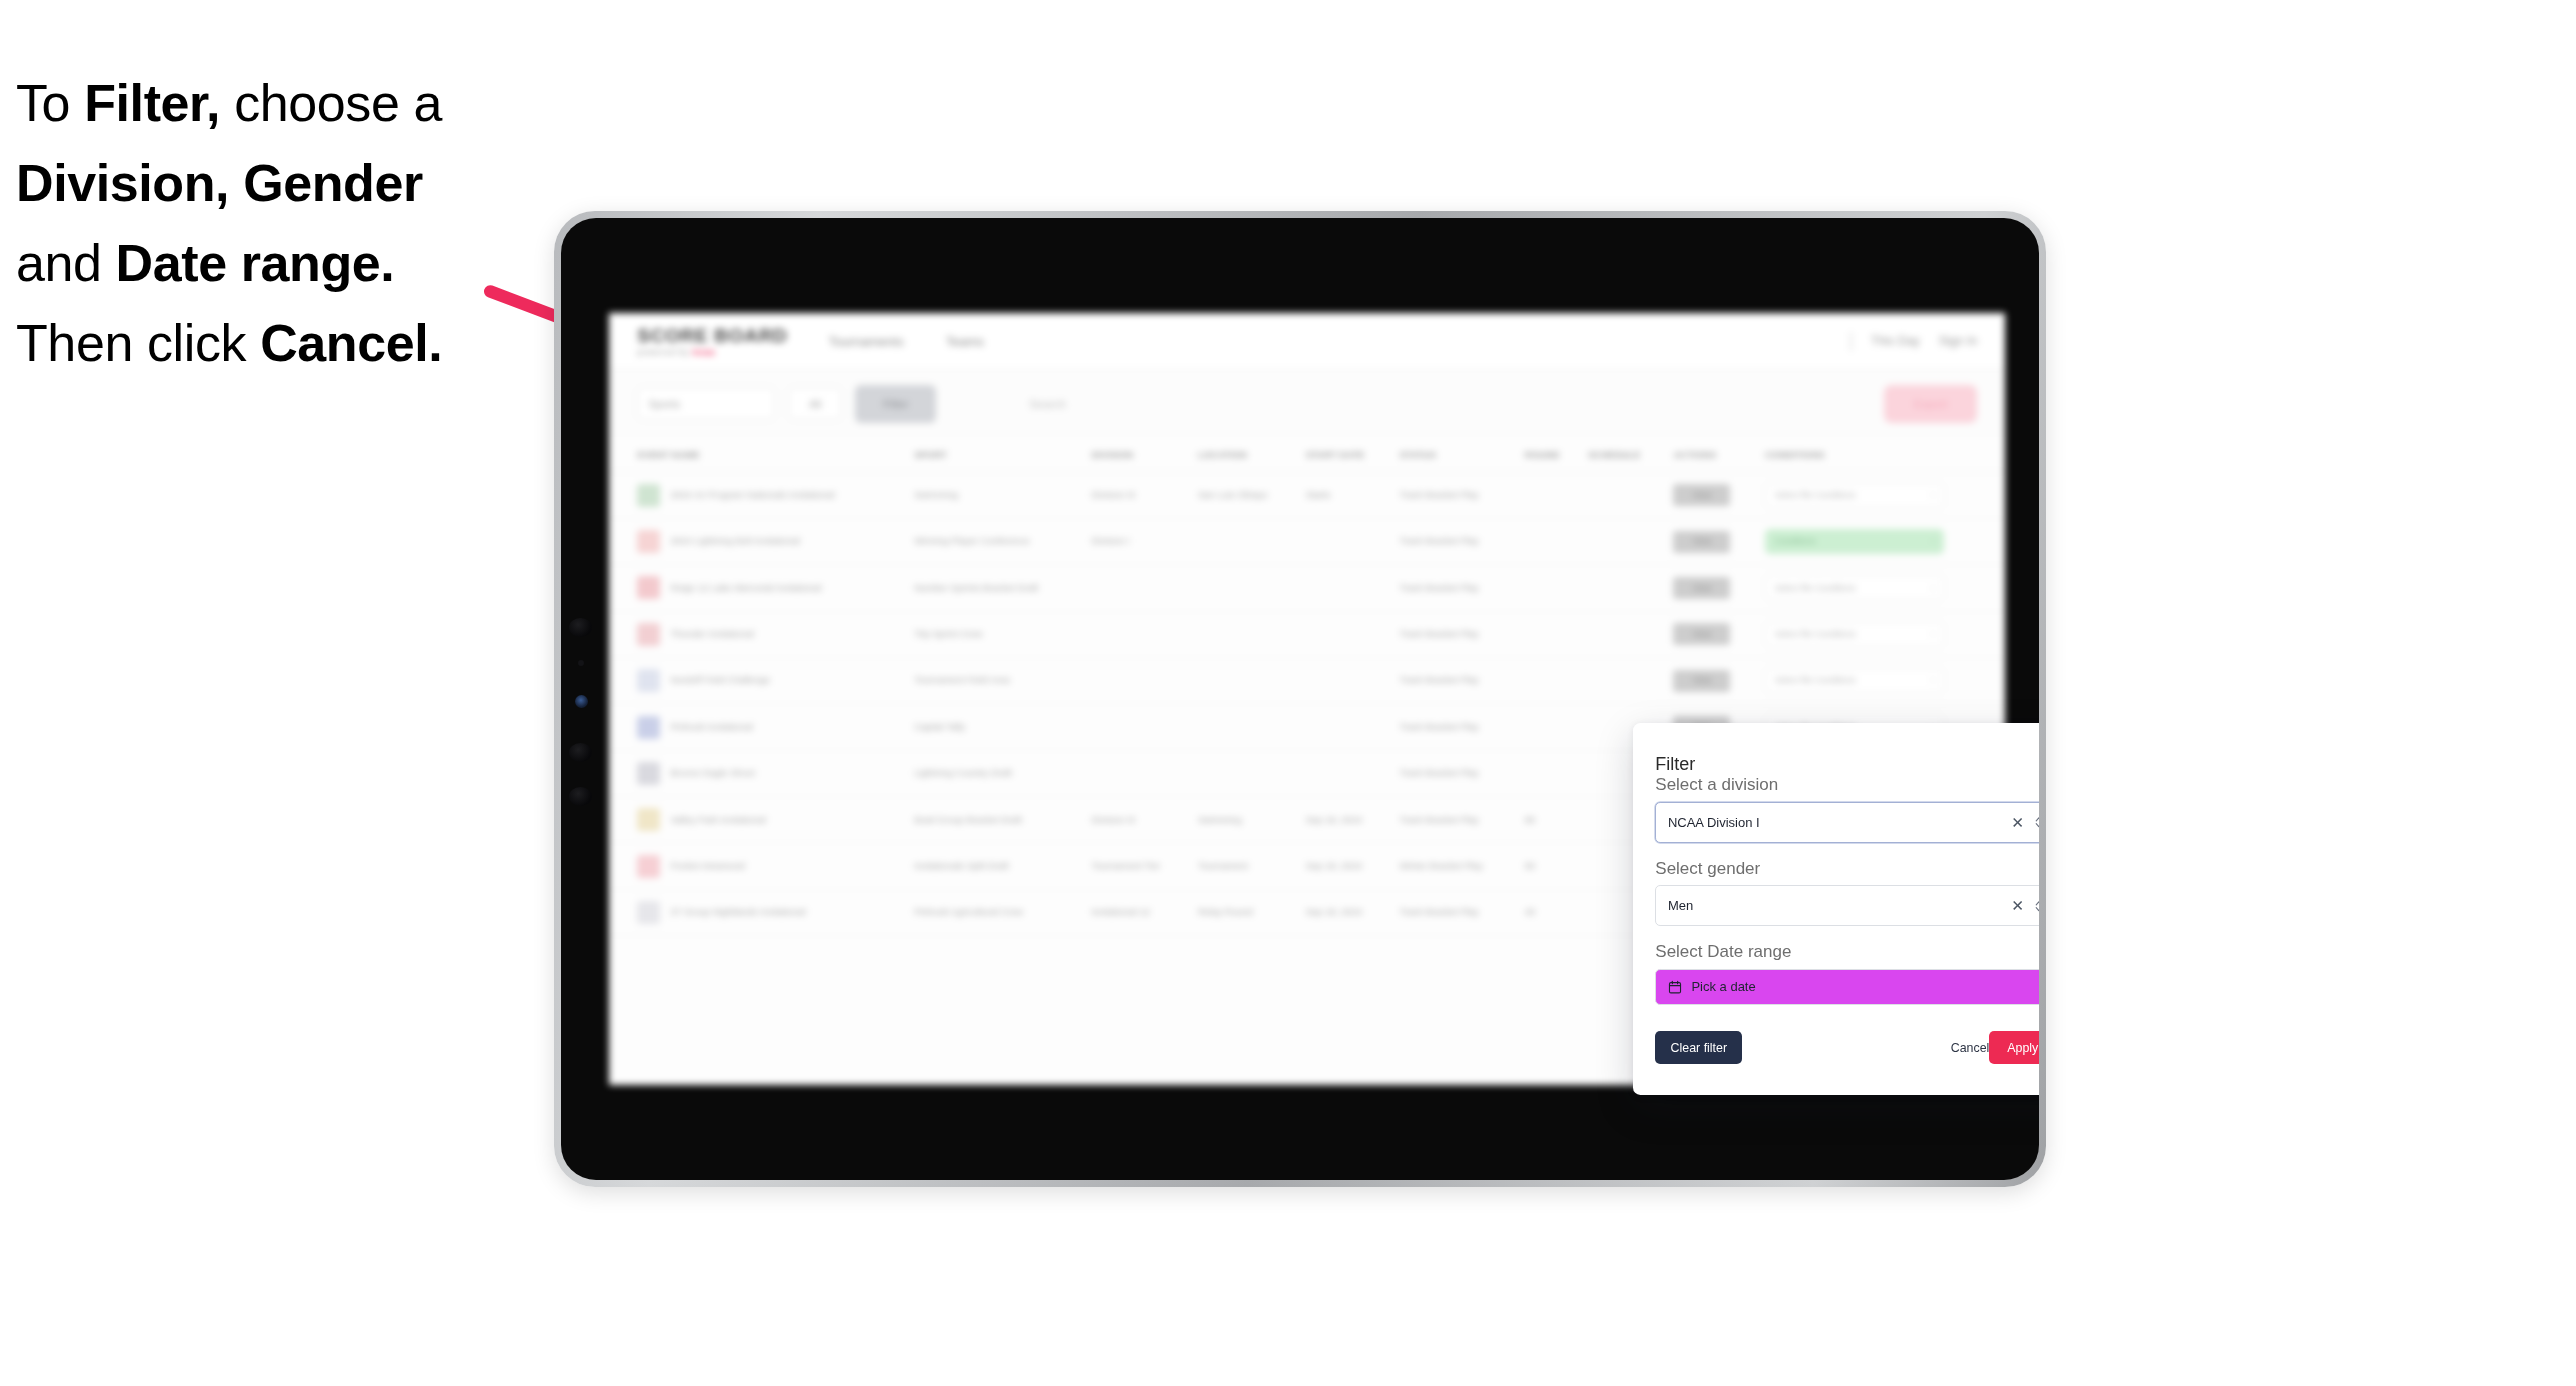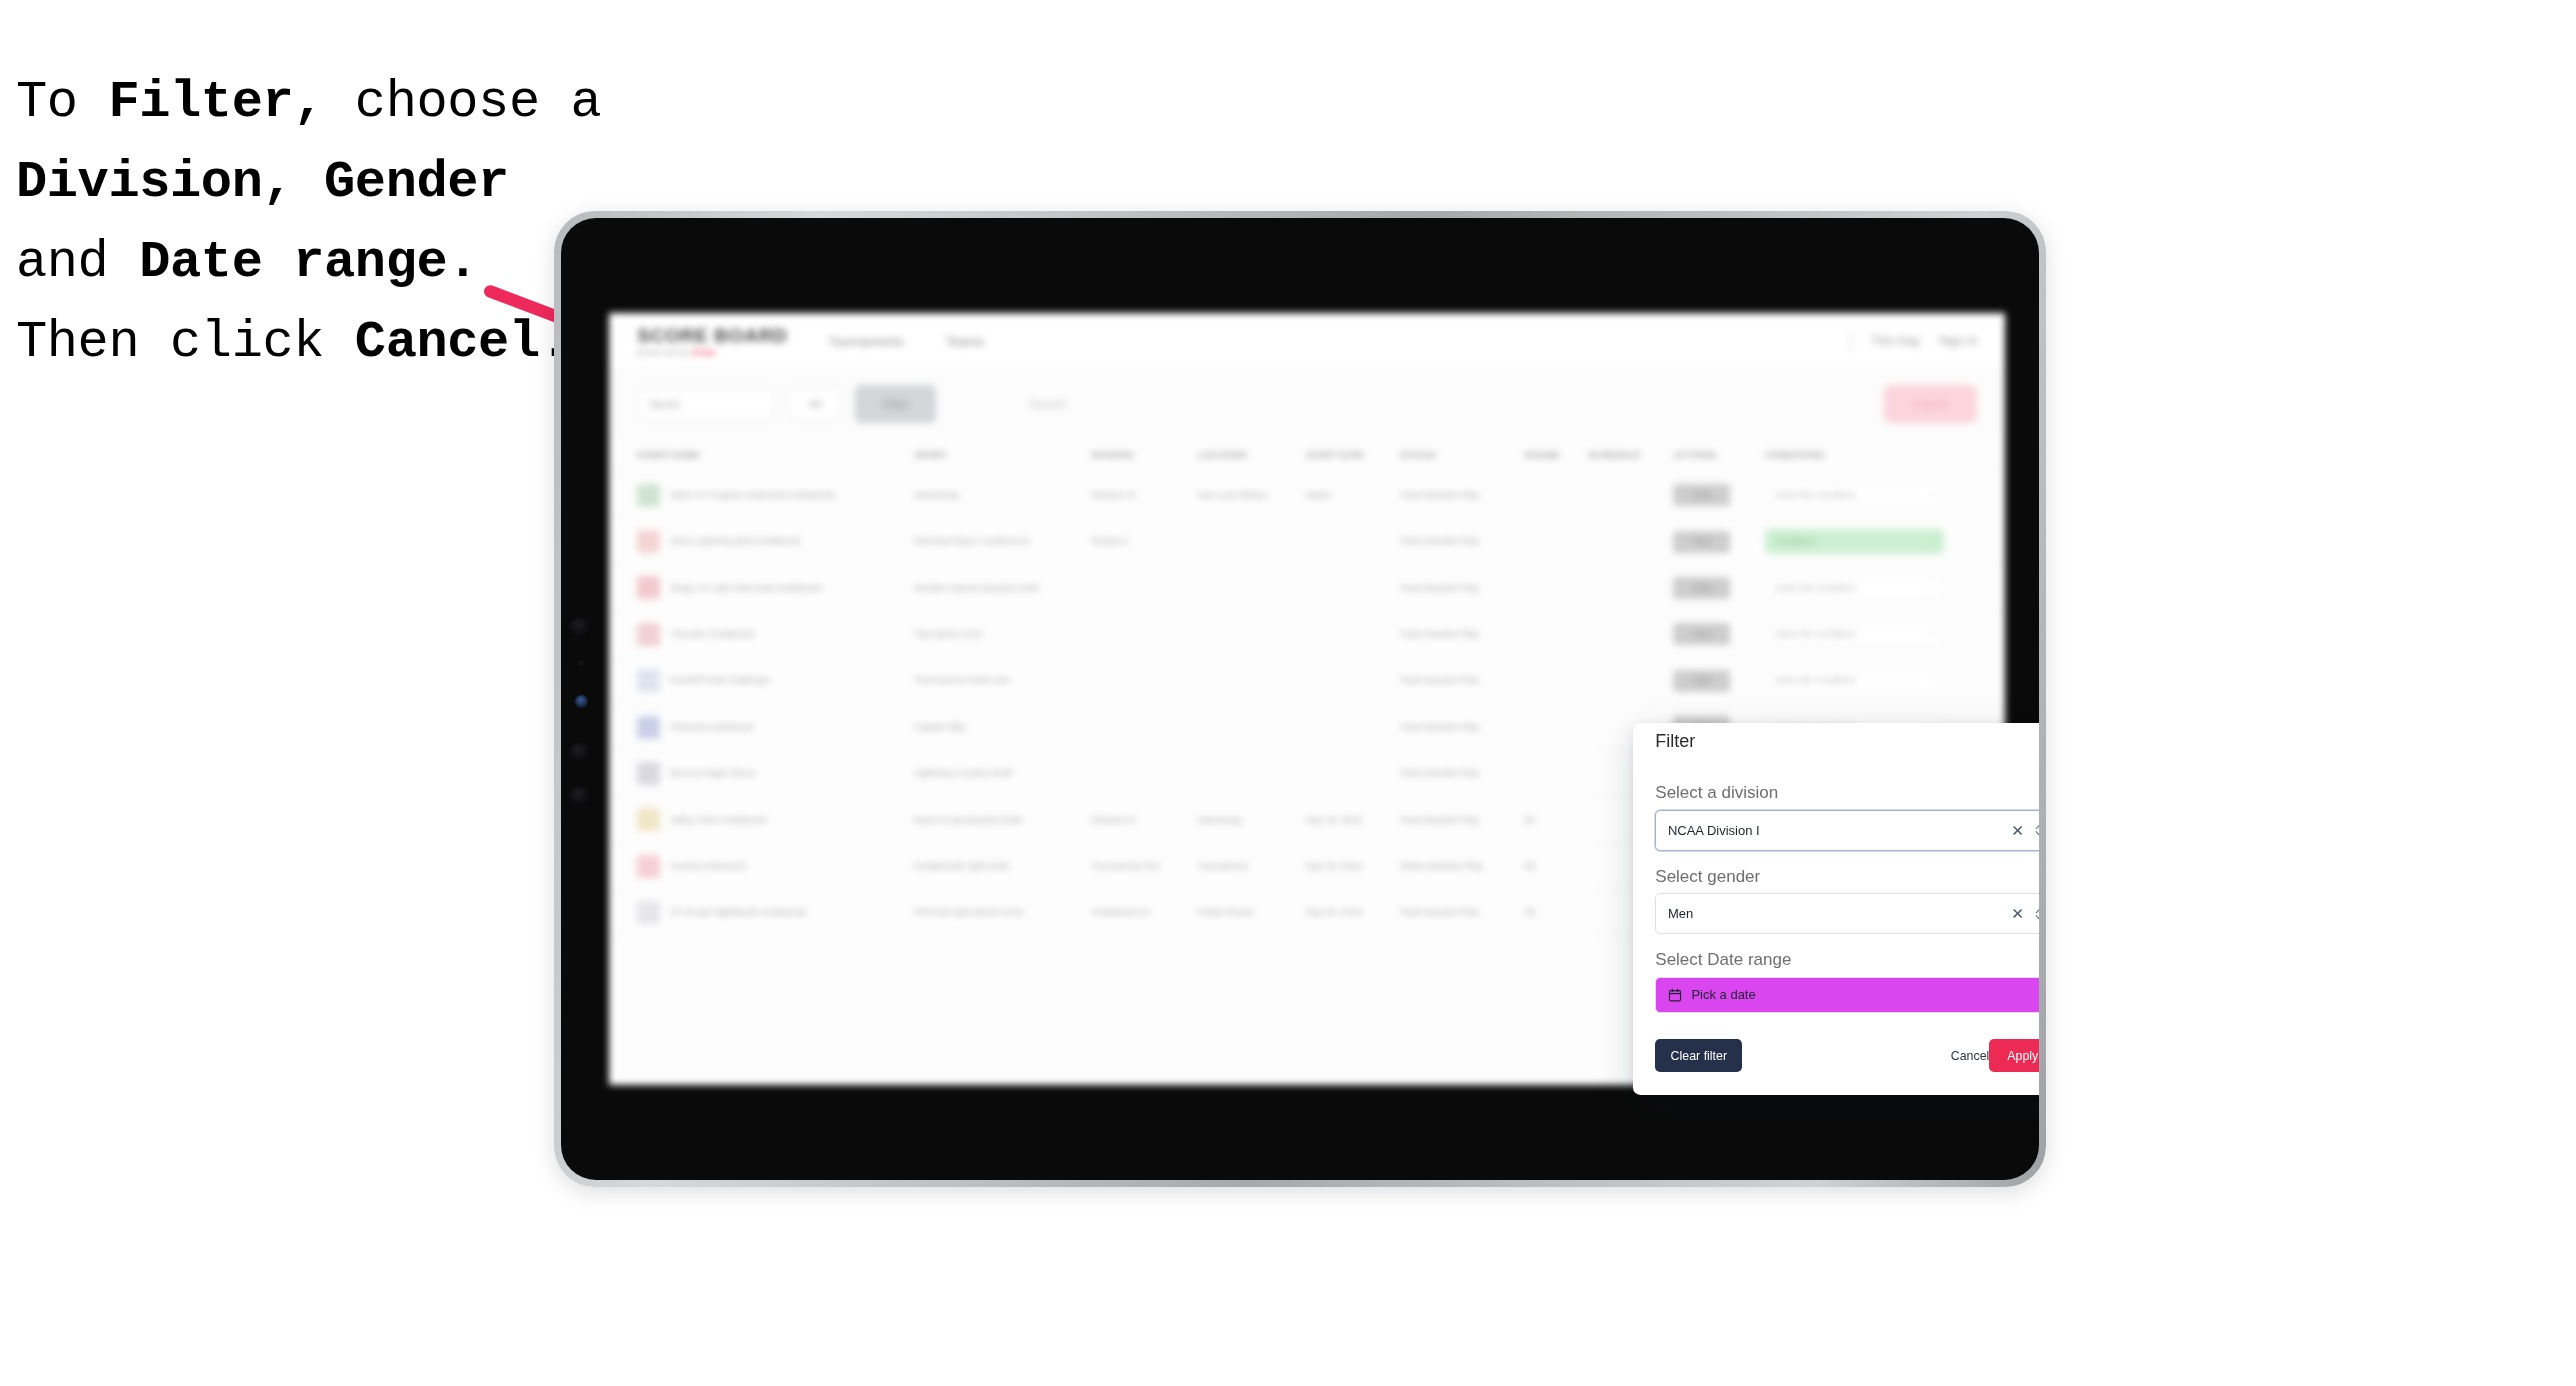--- a/index.html
+++ b/index.html
@@ -24,21 +24,21 @@
     position: absolute;
     left: 16px;
     top: 63px;
     width: 538px;
     color: #000000;
     font-size: 52px;
     line-height: 80px;
     letter-spacing: -0.4px;
     font-weight: 400;
   }
-  #instruction .ln { display: block; white-space: nowrap; font-family: Liberation Mono, monospace; }
+  #instruction .ln { display: block; white-space: nowrap; }
   #instruction b { font-weight: 700; }
 
   
   #arrow-svg {
     position: absolute;
     left: 480px;
     top: 284px;
     width: 611px;
     height: 262px;
     pointer-events: none;
@@ -250,22 +250,21 @@
     background: #ffffff;
     border-radius: 7.3px;
     box-shadow: 0 13px 38px rgba(17,24,39,0.18), 0 1.5px 7.3px rgba(17,24,39,0.08);
     z-index: 20;
     padding: 0 22px;
   }
   .modal-head {
     position: relative;
     height: 52px;
     display: flex;
-    align-items: flex-start;
-    margin-top: 8px;
+    align-items: flex-end;
   }
   .modal-title {
     font-size: 18px;
     font-weight: 400;
     color: #2a2a2a;
   }
   .field-label {
     font-size: 17px;
     color: #6e6e6e;
     margin-bottom: 6.5px;

